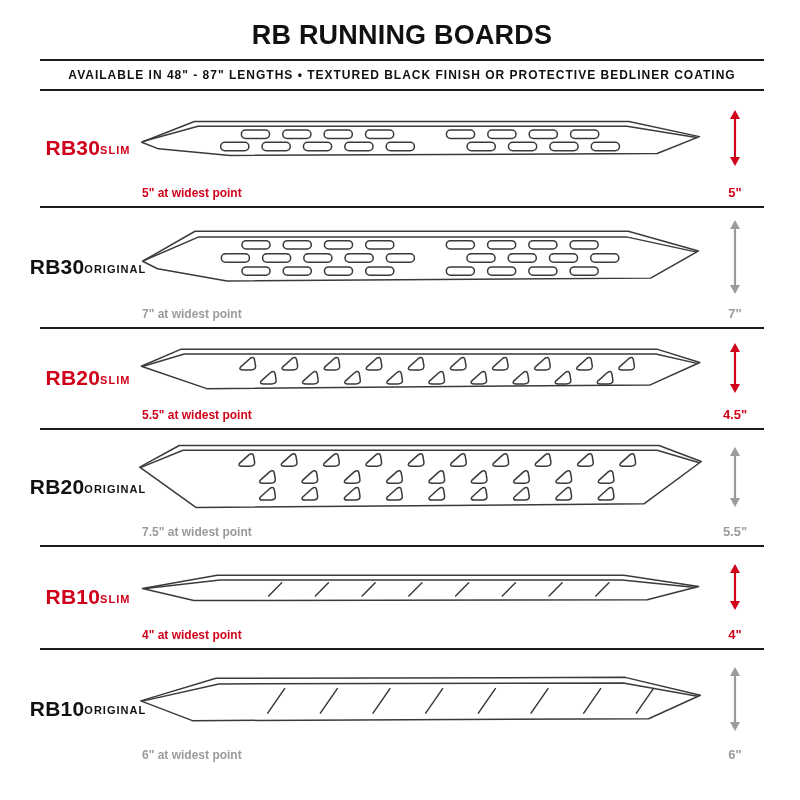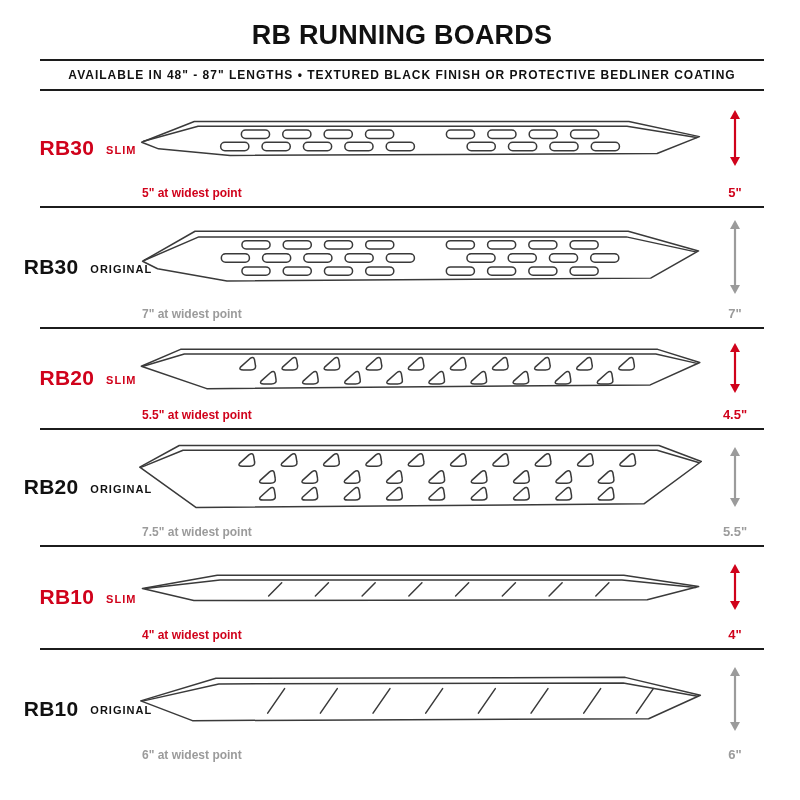--- a/index.html
+++ b/index.html
@@ -10,21 +10,21 @@
   .header h1 { text-align:center; font-size:27px; font-weight:bold; letter-spacing:.2px; padding:4px 0 8px; }
   .hrule { border-top:2px solid #1c1c1c; }
   .subtitle { text-align:center; font-size:12px; font-weight:bold; letter-spacing:1px; padding:7px 0 7px; color:#111; }
 
   
   .row { display:grid; grid-template-columns:96px 570px 58px; align-items:stretch; border-top:2px solid #1c1c1c; }
   .r1{height:117px} .r2{height:121px} .r3{height:101px} .r4{height:117px} .r5{height:103px} .r6{height:120px}
 
   .label { display:flex; flex-direction:row; justify-content:center; align-items:center; text-align:center; }
   .model { font-size:21px; font-weight:bold; letter-spacing:.2px; line-height:1.05; }
-  .variant { font-size:11px; font-weight:bold; letter-spacing:1px; margin-top:2px;padding-left:12px; }
+  .variant { font-size:11px; font-weight:bold; letter-spacing:1px; margin-top:2px; }
 
   .row.slim .label { color:#d0021b; }
   .row.orig .label { color:#111111; }
 
   .art { display:flex; flex-direction:column; height:100%; }
   .art svg { display:block; margin:auto; }
   .note { flex:none; font-size:12px; font-weight:bold; padding:0 0 6px 6px; }
   .row.slim .note { color:#d0021b; }
   .row.orig .note { color:#9b9b9b; }
 

